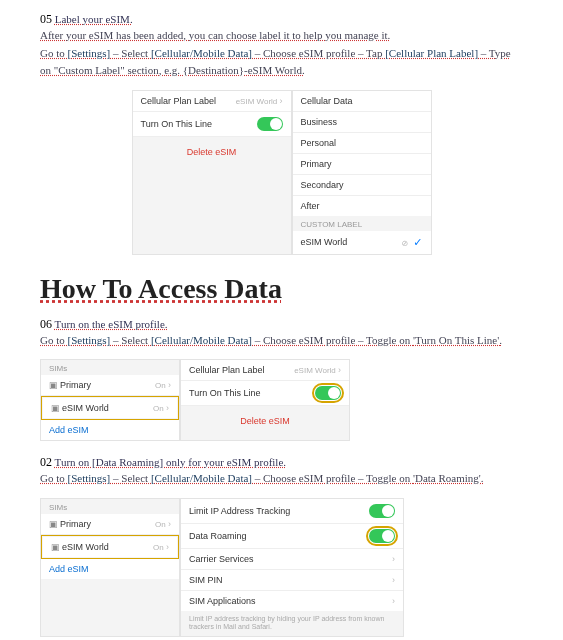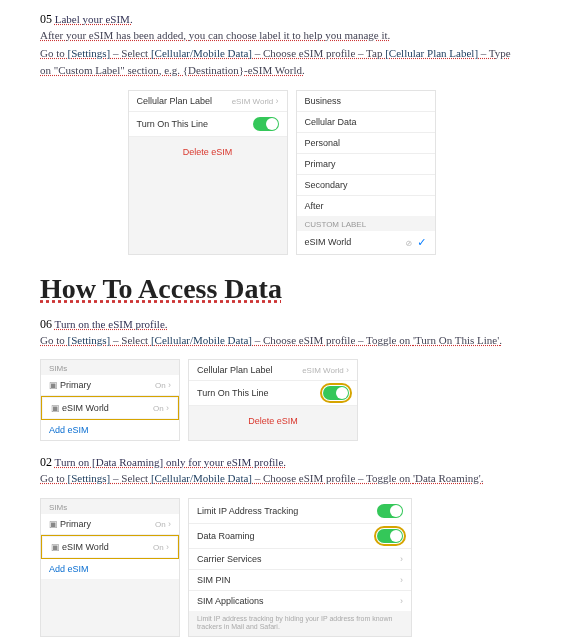--- a/index.html
+++ b/index.html
@@ -20,21 +20,21 @@
     font-family: Liberation Serif, serif;
     font-size: 28px;
     font-weight: bold;
     margin: 18px 0 12px 0;
     text-decoration: underline dotted;
     text-decoration-color: #c33;
     color: #222;
   }
   .section { margin-bottom: 10px; }
   
-  .mock-row { display: flex; gap: 8px; margin-top: 8px; justify-content: center;}
+  .mock-row { display: flex; gap: 0; margin-top: 8px; justify-content: center;}
   .ios-panel {
     background: #f4f4f4;
     border: 1px solid #e3e3e3;
     font-family: -apple-system, Helvetica, Arial, sans-serif;
     font-size: 9px;
     color: #333;
   }
   .ios-cell {
     background: #fff;
     padding: 5px 8px;
@@ -87,24 +87,24 @@
     <div class="ios-cell">
       <span>Turn On This Line</span>
       <span class="toggle"></span>
     </div>
     <div class="ios-cell last" style="background:#f4f4f4;justify-content:center;padding-top:10px;">
       <span class="delete">Delete eSIM</span>
     </div>
   </div>
   <div class="ios-panel" style="width:140px">
     <div class="ios-cell">
+        <span>Cellular Data</span>
+      </div>
+    <div class="ios-cell">
         <span>Business</span>
-      </div>
-    <div class="ios-cell">
-        <span>Cellular Data</span>
       </div>
     <div class="ios-cell">
         <span>Personal</span>
       </div>
     <div class="ios-cell">
         <span>Primary</span>
       </div>
     <div class="ios-cell">
         <span>Secondary</span>
       </div>

